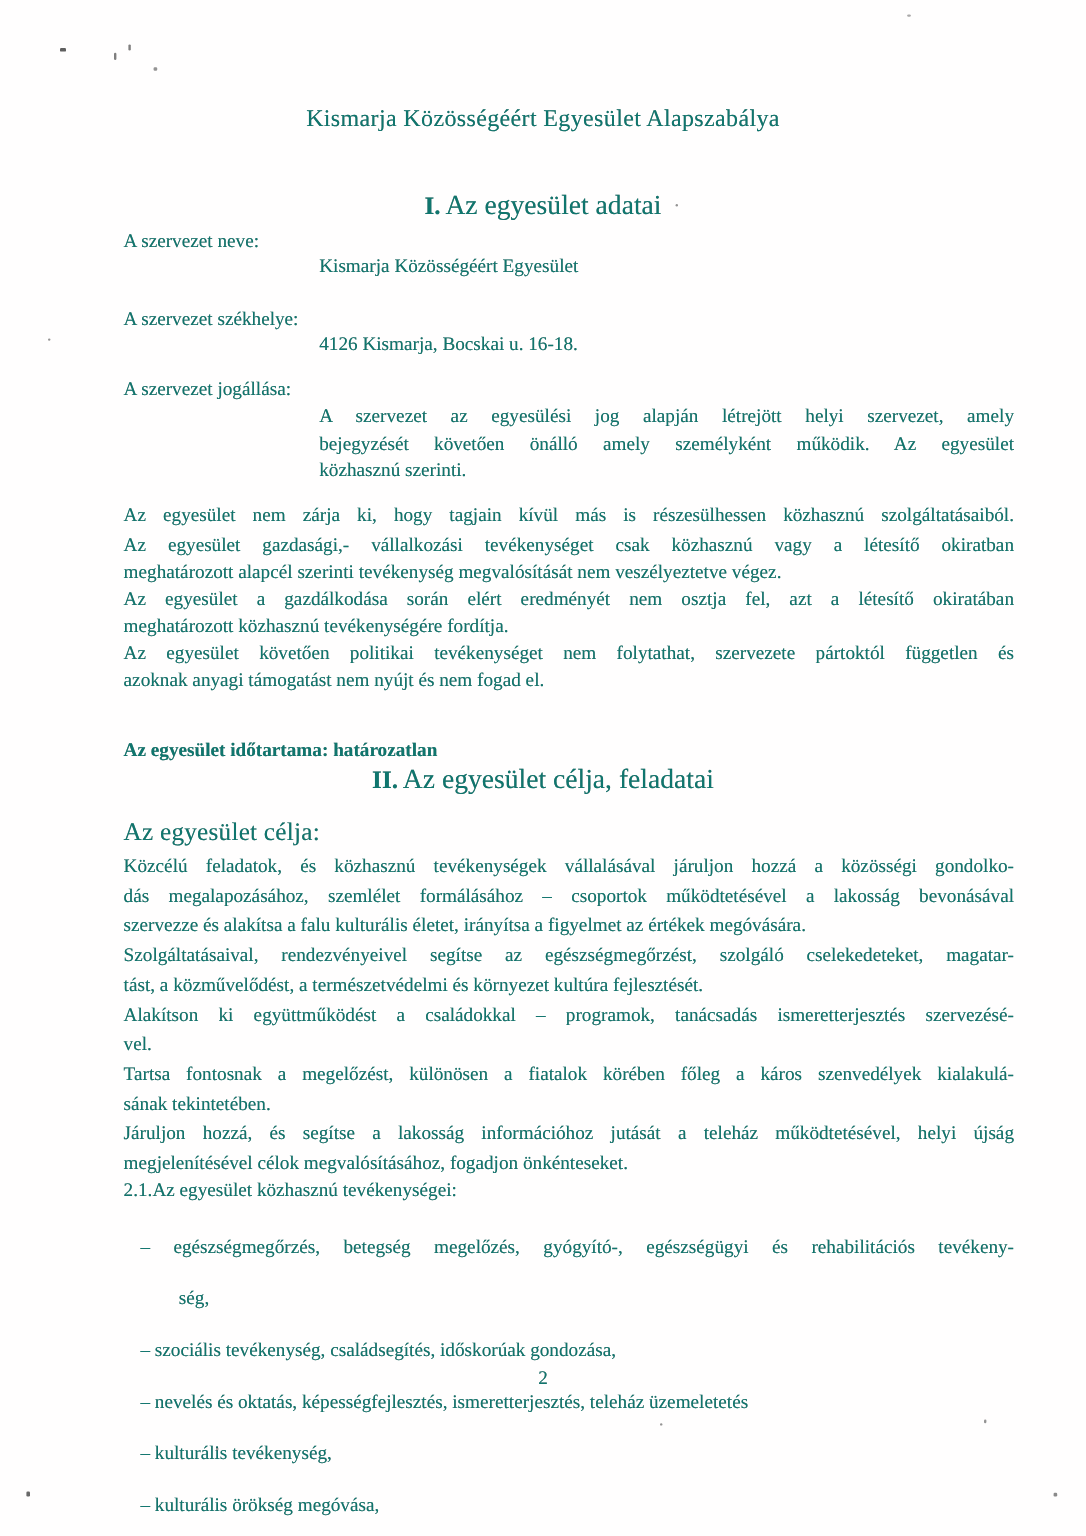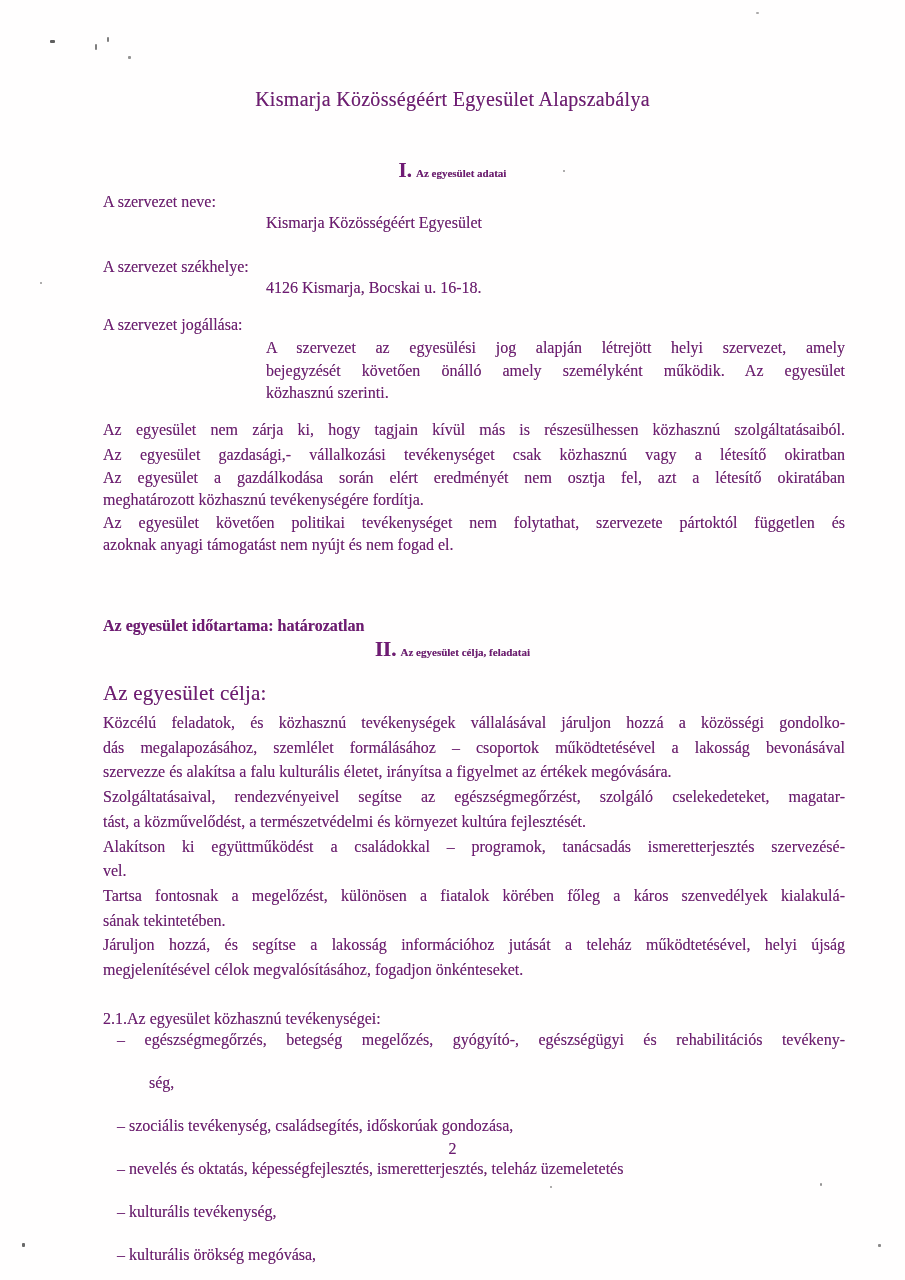--- a/index.html
+++ b/index.html
@@ -2,53 +2,53 @@
 <html><head>
 <meta charset="utf-8">
 <style>
   html,body{margin:0;padding:0;background:#ffffff;}
   .page{
     position:relative;
     width:905px;height:1280px;
     background:#fffefe;
     font-family:"Liberation Serif", serif;
     font-size:16px;
-    color:#701a75;
+    color:#0f766e;
     text-shadow:0 0 .5px rgba(25,22,20,.45);
     overflow:hidden;
   }
   .blk{position:absolute;left:103px;width:742px;}
   .ln{line-height:22.6px;white-space:normal;}
   .j{text-align:justify;text-align-last:justify;}
   .ind1{padding-left:14px;box-sizing:border-box;}
   .ind2{padding-left:46px;box-sizing:border-box;}
   .indent{left:266px;width:579px;}
   .bold{font-weight:bold;}
   .big{font-size:21px;letter-spacing:.2px;}
 
   .k-heading{left:0;width:905px;text-align:center;font-weight:bold;}
   .k-heading .roman{font-size:21px;font-weight:bold;}
-  .k-heading .htext{font-size:11px;font-weight:bold;}
+  .k-heading .htext{font-size:23px;font-weight:normal;}
 
   .n-doc-title{top:88px;left:0;width:905px;text-align:center;font-size:20px;letter-spacing:.3px;}
   .n-section-1-heading{top:158px;}
   .n-org-name-label{top:193px;}
   .n-org-name-value{top:214px;}
   .n-org-seat-label{top:258px;}
   .n-org-seat-value{top:279px;}
   .n-org-status-label{top:316px;}
   .n-org-status-para{top:337px;}
   .n-non-member-services-para{top:419px;}
   .n-economic-activity-para{top:444px;}
   .n-duration-line{top:617px;}
   .n-section-2-heading{top:637px;}
   .n-purpose-heading{top:681px;}
   .n-purpose-para{top:711px;}
   .n-purpose-para .ln{line-height:24.7px;}
-  .n-public-benefit-activities-label{top:1010px;}
+  .n-public-benefit-activities-label{top:984px;}
   .n-public-benefit-activities-list{top:1008px;}
   .n-public-benefit-activities-list .ln{line-height:22px;margin-top:21px;}
   .n-page-number{top:1140px;left:0;width:905px;text-align:center;}
 
   .speck{position:absolute;background:#2a2a2a;border-radius:1px;}
 </style>
 </head>
 <body>
 
 <div class="page">
@@ -63,20 +63,21 @@
       <div class="blk k-lines indent n-org-status-para">
         <div class="ln j">A szervezet az egyesülési jog alapján létrejött helyi szervezet, amely</div>
         <div class="ln j">bejegyzését követően önálló amely személyként működik. Az egyesület</div>
         <div class="ln">közhasznú szerinti.</div>
       </div>
       <div class="blk k-lines n-non-member-services-para">
         <div class="ln j">Az egyesület nem zárja ki, hogy tagjain kívül más is részesülhessen közhasznú szolgáltatásaiból.</div>
       </div>
       <div class="blk k-lines n-economic-activity-para">
         <div class="ln j">Az egyesület gazdasági,- vállalkozási tevékenységet csak közhasznú vagy a létesítő okiratban</div>
+        <div class="ln">meghatározott alapcél szerinti tevékenység megvalósítását nem veszélyeztetve végez.</div>
         <div class="ln j">Az egyesület a gazdálkodása során elért eredményét nem osztja fel, azt a létesítő okiratában</div>
         <div class="ln">meghatározott közhasznú tevékenységére fordítja.</div>
         <div class="ln j">Az egyesület követően politikai tevékenységet nem folytathat, szervezete pártoktól független és</div>
         <div class="ln">azoknak anyagi támogatást nem nyújt és nem fogad el.</div>
       </div>
       <div class="blk k-text bold n-duration-line">Az egyesület időtartama: határozatlan</div>
       <div class="blk k-heading n-section-2-heading"><span class="roman">II.</span> <span class="htext">Az egyesület célja, feladatai</span></div>
       <div class="blk k-text big n-purpose-heading">Az egyesület célja:</div>
       <div class="blk k-lines n-purpose-para">
         <div class="ln j">Közcélú feladatok, és közhasznú tevékenységek vállalásával járuljon hozzá a közösségi gondolko-</div>

